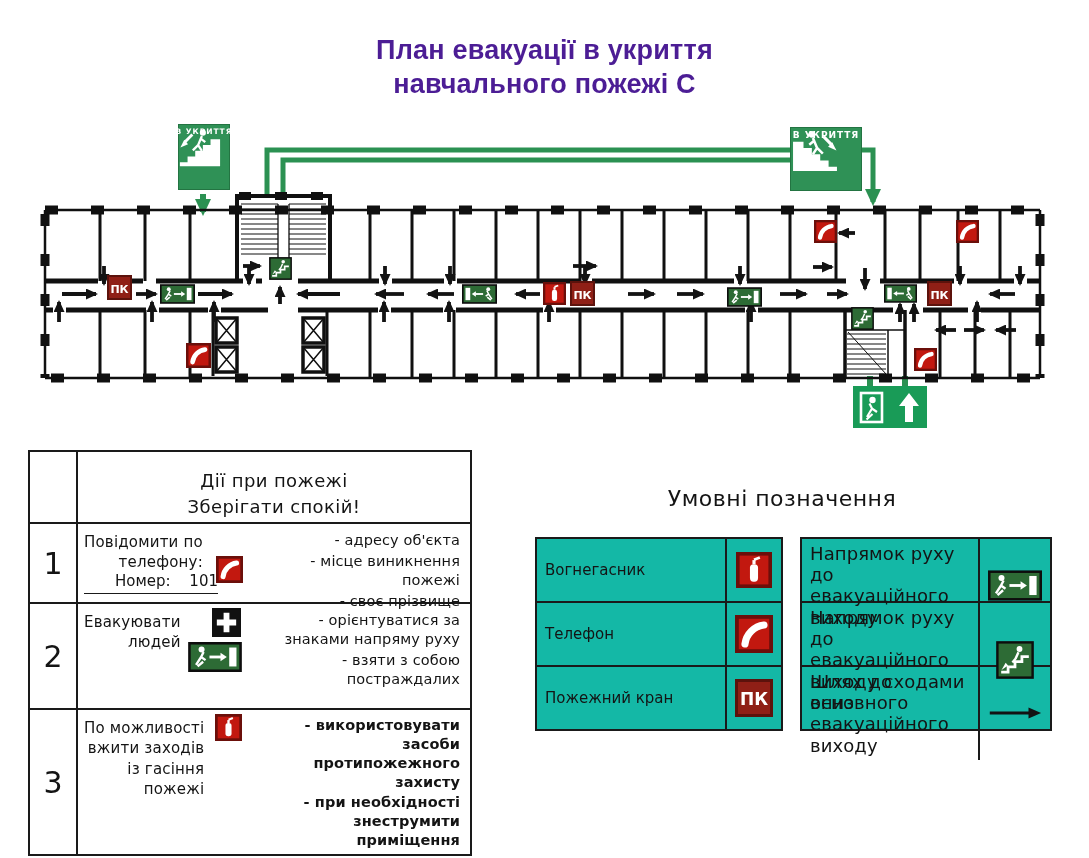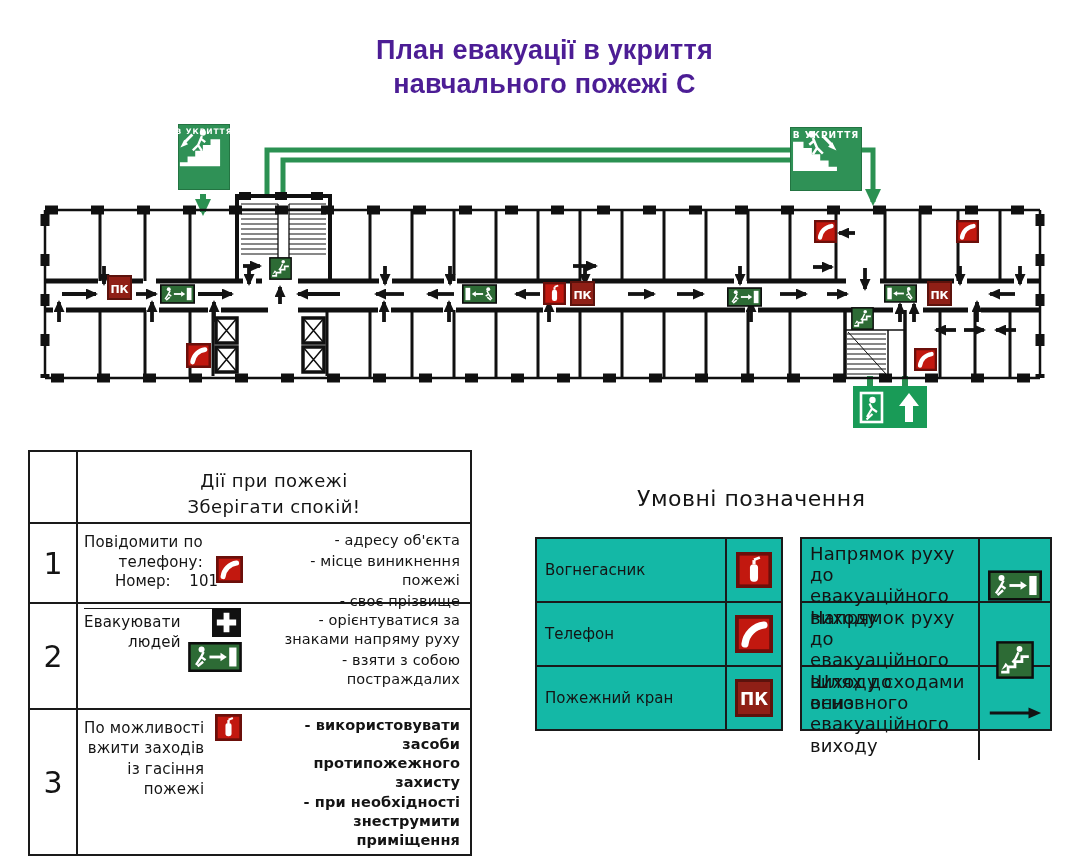--- a/index.html
+++ b/index.html
@@ -33,25 +33,25 @@
   .a-row{display:grid;grid-template-columns:48px 1fr;border-bottom:2px solid #1a1a1a;}
   .a-row:last-child{border-bottom:none;}
   .a-row .numcell{border-right:2px solid #1a1a1a;display:flex;align-items:center;justify-content:center;
                   font-size:30px;}
   .a-body{position:relative;text-align:right;}
   .r1{height:78px;} .r2{height:104px;} .r3{height:144px;}
   .atext{position:absolute;left:6px;top:8px;font-size:15px;line-height:1.35;letter-spacing:.2px;}
   .bullets{position:absolute;left:176px;top:7px;width:206px;font-size:14.5px;line-height:1.3;}
   .bullets div{padding-left:13px;text-indent:-13px;margin-bottom:2px;letter-spacing:.1px;}
   .numline{position:absolute;left:6px;top:48px;font-size:15px;border-bottom:1.6px solid #1a1a1a;
-           padding-bottom:18px;width:134px;}
+           padding-bottom:3px;width:134px;}
   .numline .pnum{margin-left:14px;}
   .icon-abs{position:absolute;}
   
-  .legend-title{left:637px;top:486px;width:290px;font-size:22px;letter-spacing:.5px;}
+  .legend-title{left:637px;top:486px;width:290px;text-align:center;font-size:22px;letter-spacing:.5px;}
   .ltable{border:2px solid #1a1a1a;background:#14b8a6;}
   .ltable .lrow{display:grid;border-bottom:2px solid #1a1a1a;}
   .ltable .lrow:last-child{border-bottom:none;}
   .lcell{display:flex;align-items:center;padding:4px 8px;box-sizing:border-box;}
   .licon{border-left:2px solid #1a1a1a;justify-content:center;}
   .legL{left:535px;top:537px;width:244px;}
   .legL .lrow{grid-template-columns:1fr 56px;height:62px;}
   .legL .lcell{font-size:15px;}
   .legR{left:800px;top:537px;width:248px;}
   .legR .lrow{grid-template-columns:1fr 72px;height:62px;}

